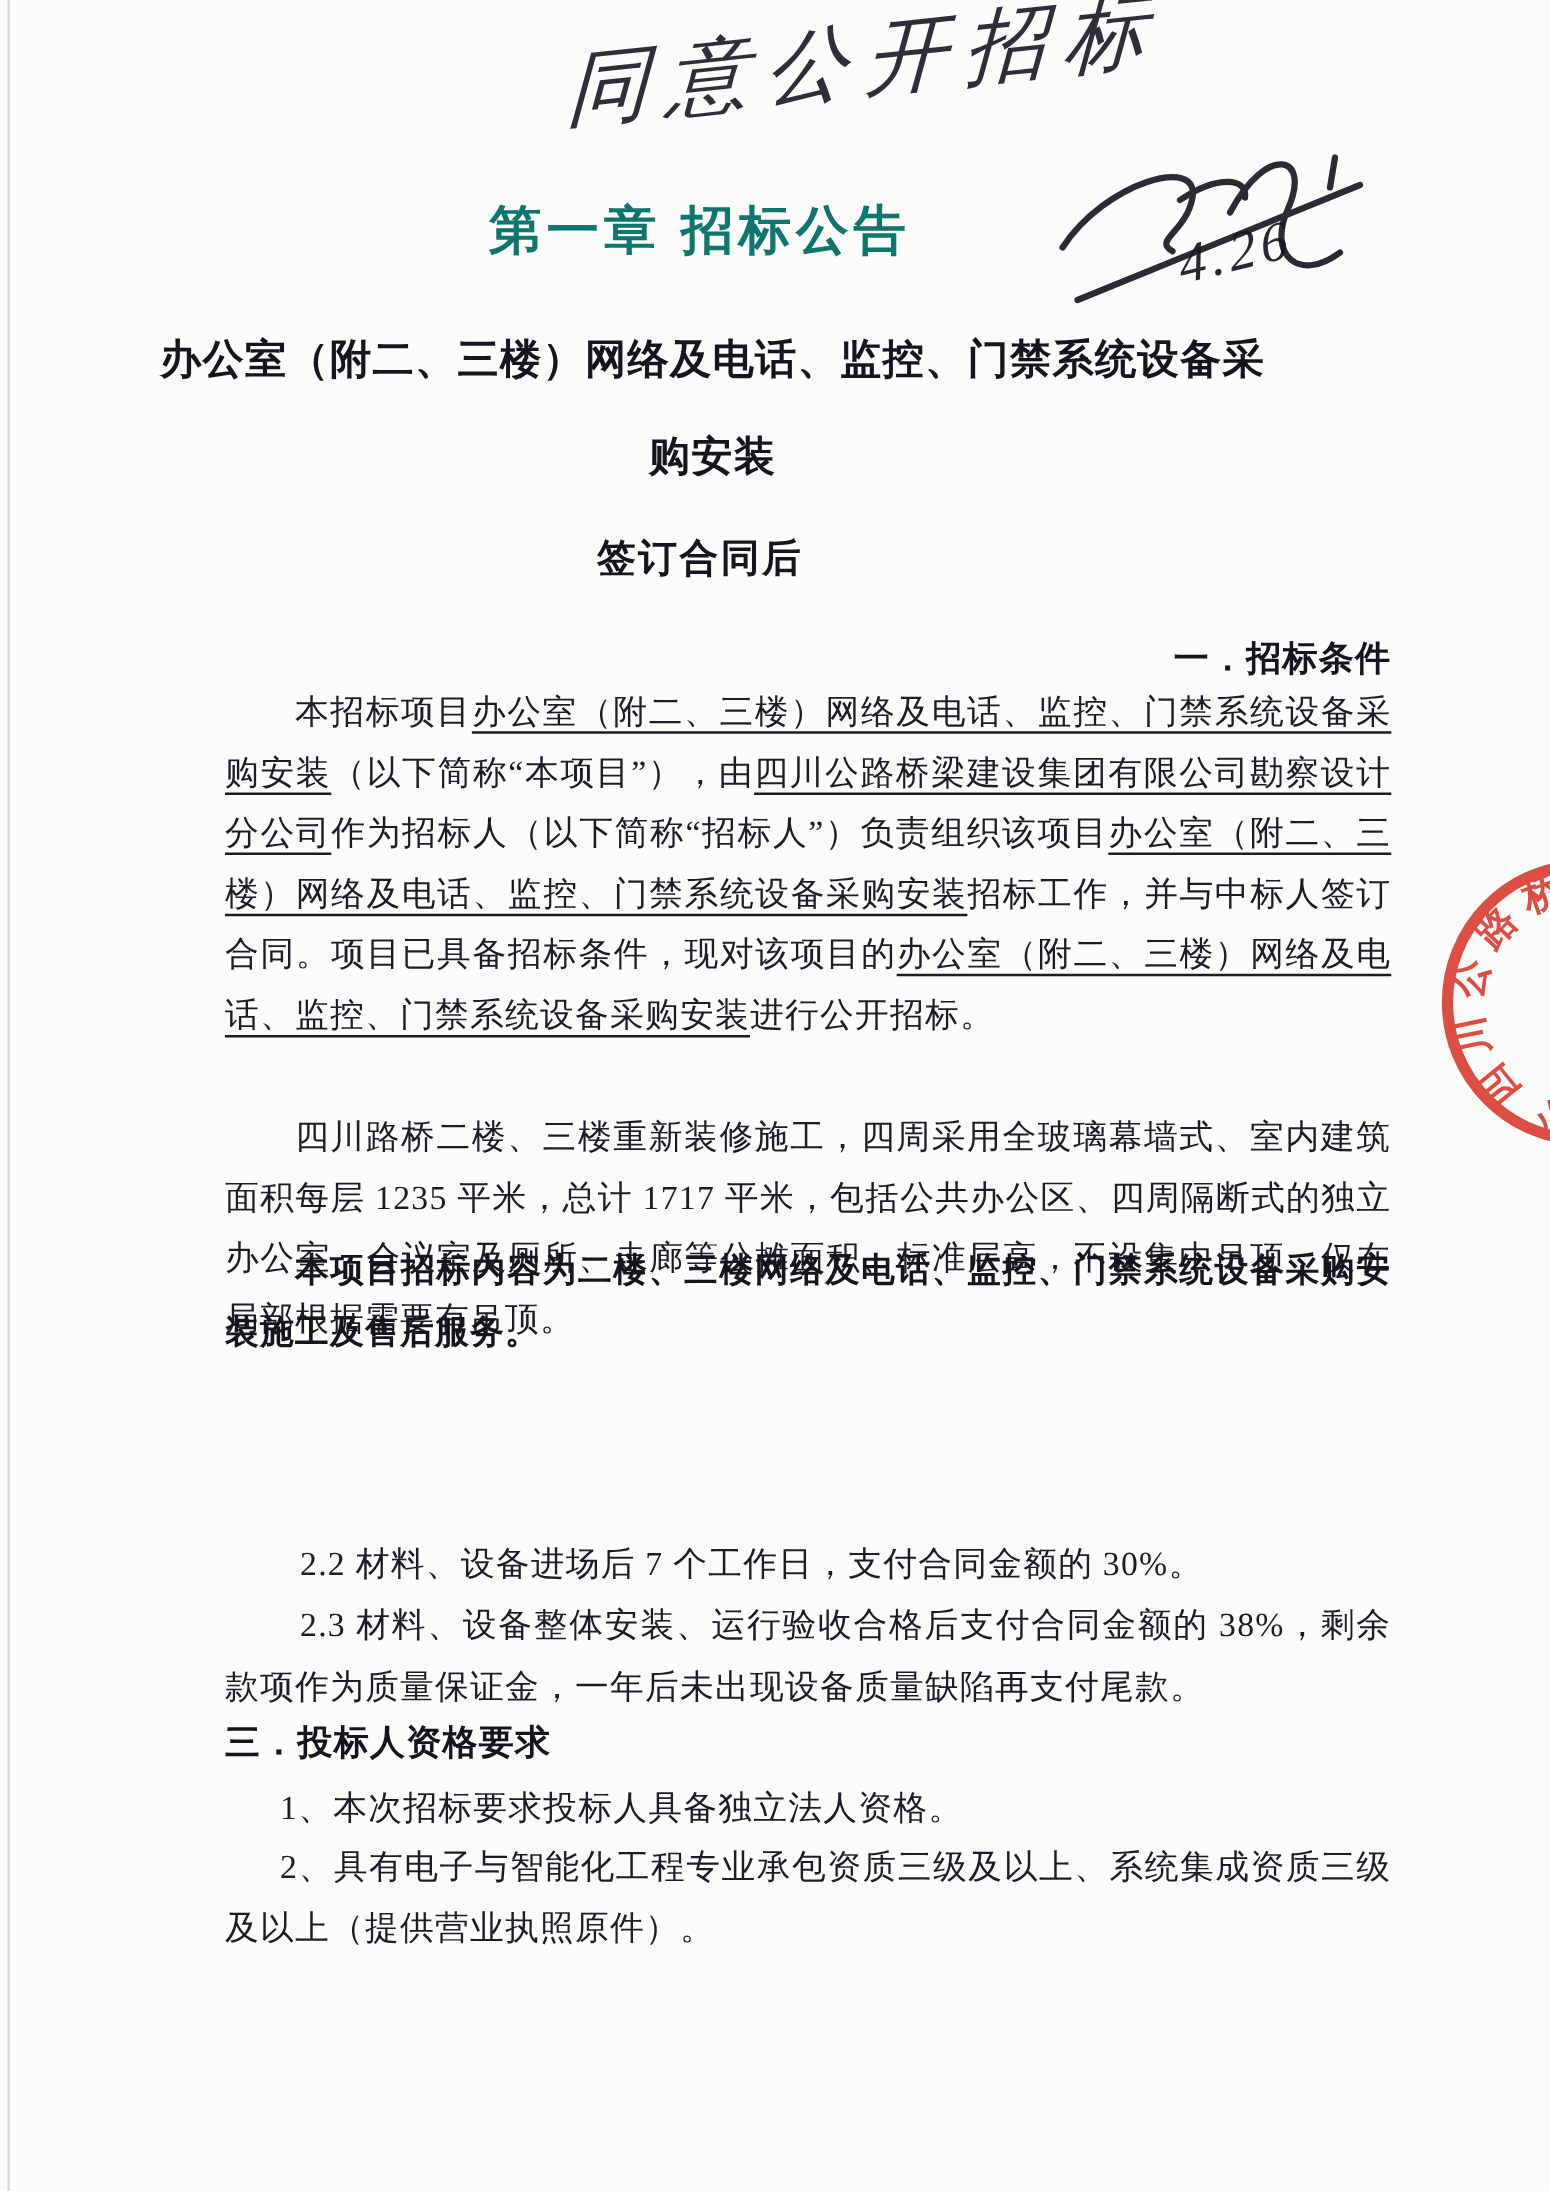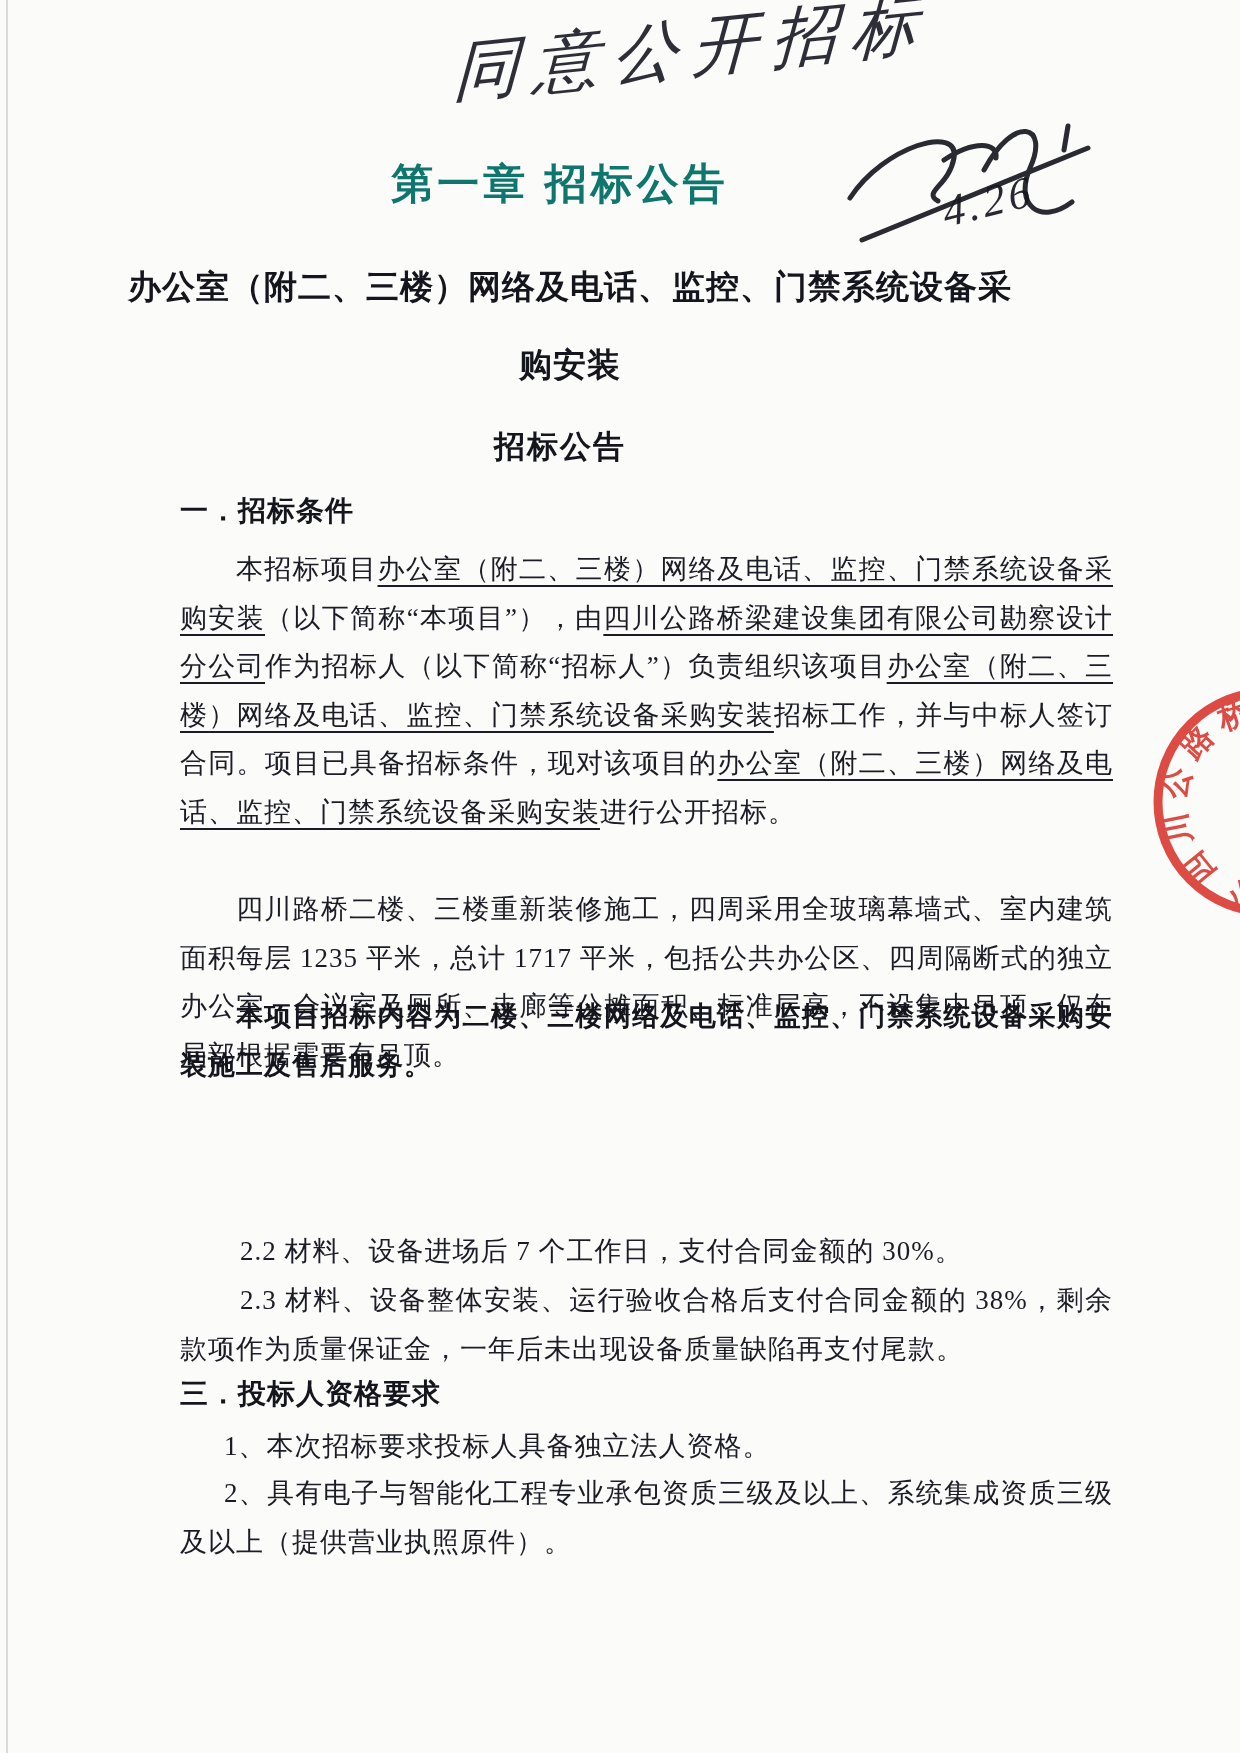--- a/index.html
+++ b/index.html
@@ -89,23 +89,23 @@
   </svg>
   <div class="hand-date">4.26</div>
 
   <h1 class="chapter">第一章 招标公告</h1>
 
   <div class="proj-title">
     <div>办公室（附二、三楼）网络及电话、监控、门禁系统设备采</div>
     <div>购安装</div>
   </div>
 
-  <h2 class="announce">招标公告</h2>
+  <h2 class="announce">签订合同后</h2>
 
-  <h3 class="sec-heading" style="top:492px;">一．招标条件</h3>
+  <h3 class="sec-heading" style="top:508px;text-align:right;">一．招标条件</h3>
   <p class="body-par indent2" style="top:545px;"><span>本招标项目</span><span class="u">办公室（附二、三楼）网络及电话、监控、门禁系统设备采购安装</span><span>（以下简称“本项目”），由</span><span class="u">四川公路桥梁建设集团有限公司勘察设计分公司</span><span>作为招标人（以下简称“招标人”）负责组织该项目</span><span class="u">办公室（附二、三楼）网络及电话、监控、门禁系统设备采购安装</span><span>招标工作，并与中标人签订合同。项目已具备招标条件，现对该项目的</span><span class="u">办公室（附二、三楼）网络及电话、监控、门禁系统设备采购安装</span><span>进行公开招标。</span></p>
 
   <p class="body-par indent2" style="top:885px;">四川路桥二楼、三楼重新装修施工，四周采用全玻璃幕墙式、室内建筑面积每层 1235 平米，总计 1717 平米，包括公共办公区、四周隔断式的独立办公室、会议室及厕所、走廊等公摊面积、标准层高，不设集中吊顶，仅在局部根据需要有吊顶。</p>
   <p class="body-par indent2 bold" style="top:992px;">本项目招标内容为二楼、三楼网络及电话、监控、门禁系统设备采购安装施工及售后服务。</p>
   <p class="body-par indent-item" style="top:1227px;">2.2 材料、设备进场后 7 个工作日，支付合同金额的 30%。</p>
   <p class="body-par indent-item" style="top:1276px;">2.3 材料、设备整体安装、运行验收合格后支付合同金额的 38%，剩余款项作为质量保证金，一年后未出现设备质量缺陷再支付尾款。</p>
 
   <h3 class="sec-heading" style="top:1375px;">三．投标人资格要求</h3>
   <p class="body-par indent-num" style="top:1422px;">1、本次招标要求投标人具备独立法人资格。</p>
   <p class="body-par indent-num" style="top:1469px;">2、具有电子与智能化工程专业承包资质三级及以上、系统集成资质三级及以上（提供营业执照原件）。</p>

